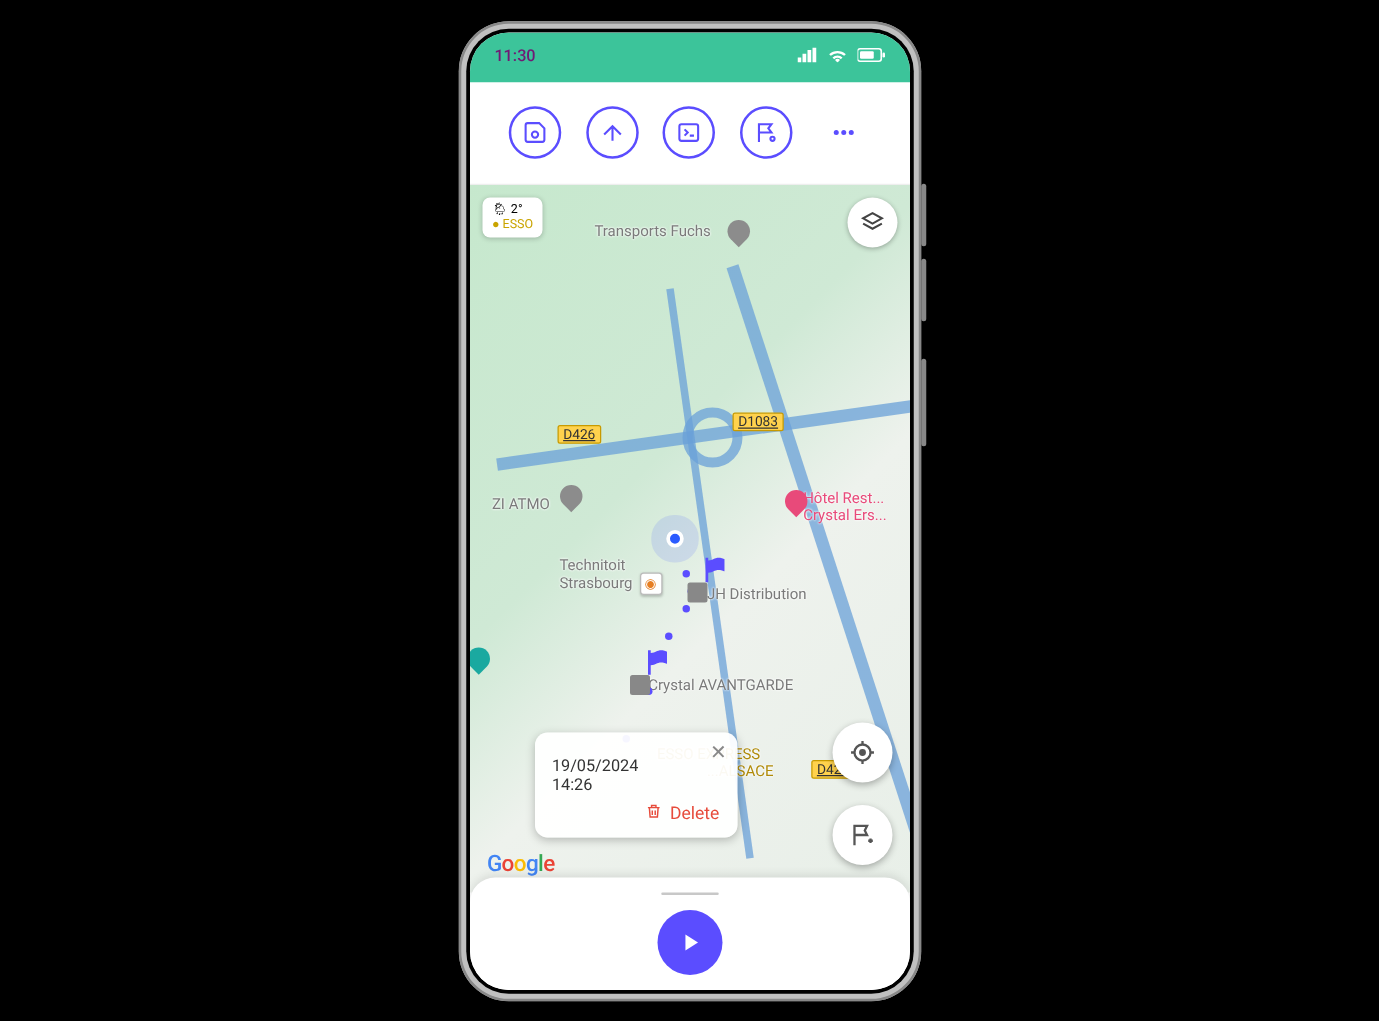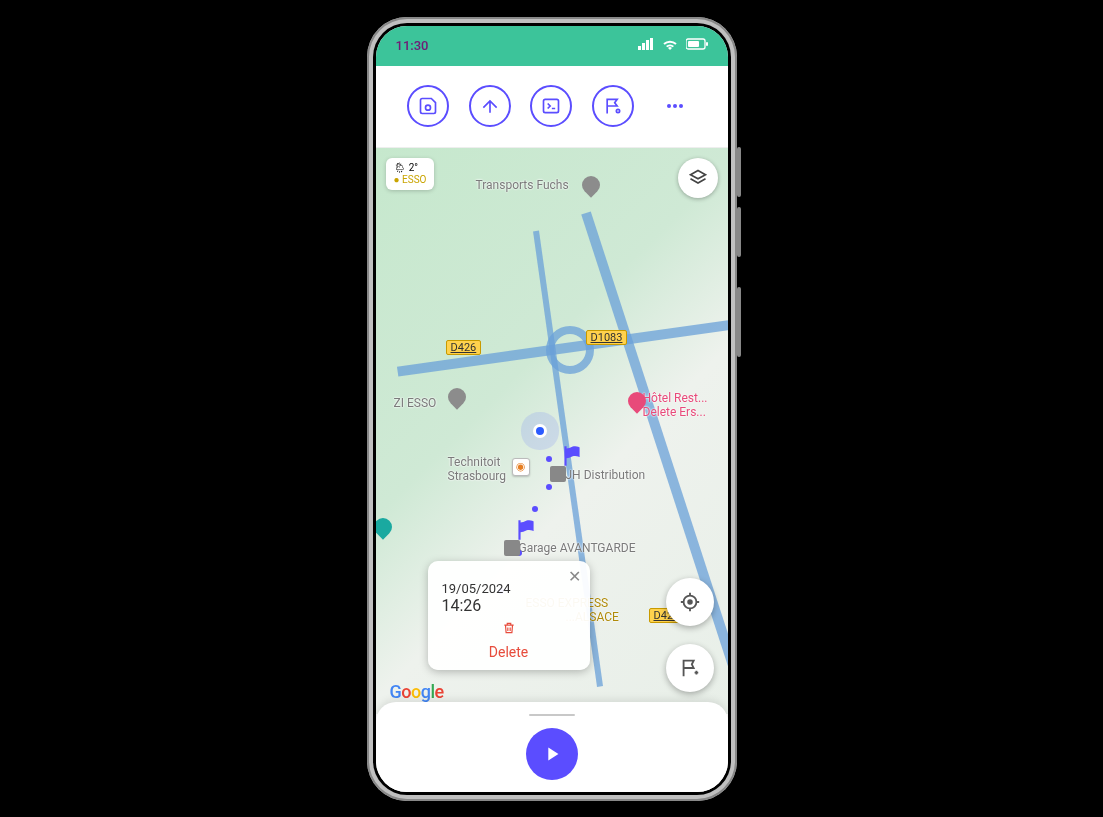--- a/index.html
+++ b/index.html
@@ -191,26 +191,26 @@
     border-radius: 10px;
     padding: 12px 14px 10px 14px;
     width: 162px;
     box-shadow: 0 2px 8px rgba(0,0,0,.25);
   }
   .popup .close {
     position: absolute; top: 6px; right: 8px;
     color: #888; cursor: pointer; font-size: 16px;
   }
   .popup .date { font-size: 13px; color: #333; margin-top: 8px; }
-  .popup .time { font-size: 16px; color: #333; }
+  .popup .time { font-size: 13px; color: #333; }
   .popup .delete-row {
     display: flex; align-items: center; gap: 6px;
     justify-content: flex-end;
     margin-top: 6px; cursor: pointer;
-    color: #e74c3c; font-size: 14px; flex-direction: column;
+    color: #e74c3c; font-size: 14px;
   }
 
   .google-logo {
     position: absolute; left: 14px; bottom: 12px;
     font-size: 18px; font-weight: 500; letter-spacing: -0.5px;
   }
   .google-logo span:nth-child(1){color:#4285F4;}
   .google-logo span:nth-child(2){color:#EA4335;}
   .google-logo span:nth-child(3){color:#FBBC05;}
   .google-logo span:nth-child(4){color:#4285F4;}
@@ -318,36 +318,36 @@
         <div class="road r3"></div>
         <div class="roundabout"></div>
 
         <span class="road-tag" style="top:192px;left:70px;">D426</span>
         <span class="road-tag" style="top:182px;left:210px;">D1083</span>
         <span class="road-tag" style="top:460px;left:273px;">D426</span>
 
         <span class="map-label" style="top:30px;left:100px;">Transports Fuchs</span>
         <div class="poi-pin" style="top:28px;left:206px;"></div>
 
-        <span class="map-label" style="top:248px;left:18px;">ZI ESSO</span>
+        <span class="map-label" style="top:248px;left:18px;">ZI ATMO</span>
         <div class="poi-pin" style="top:240px;left:72px;"></div>
 
-        <span class="map-label" style="top:307px;left:72px;white-space:pre;">Technitoit
+        <span class="map-label" style="top:297px;left:72px;white-space:pre;">Technitoit
 Strasbourg</span>
         <div class="square-marker" style="top:310px;left:136px;">◉</div>
 
         <span class="map-label" style="top:320px;left:190px;">JH Distribution</span>
 
         <span class="map-label hotel" style="top:243px;left:267px;white-space:pre;">Hôtel Rest...
-Delete Ers...</span>
+Crystal Ers...</span>
         <div class="poi-pin hotel" style="top:244px;left:252px;"></div>
 
         <div class="poi-pin teal" style="top:370px;left:-2px;"></div>
 
-        <span class="map-label" style="top:393px;left:143px;">Garage AVANTGARDE</span>
+        <span class="map-label" style="top:393px;left:143px;">Crystal AVANTGARDE</span>
 
         <span class="map-label" style="top:448px;left:150px;color:#b08b0a;">ESSO EXPRESS</span>
         <span class="map-label" style="top:462px;left:190px;color:#b08b0a;">...ALSACE</span>
 
         <div class="user-dot" style="top:276px;left:157px;"></div>
 
         <div class="track-dot" style="top:308px;left:170px;"></div>
         <div class="track-dot" style="top:322px;left:174px;"></div>
         <div class="track-dot" style="top:336px;left:170px;"></div>
         <div class="track-dot" style="top:358px;left:156px;"></div>

